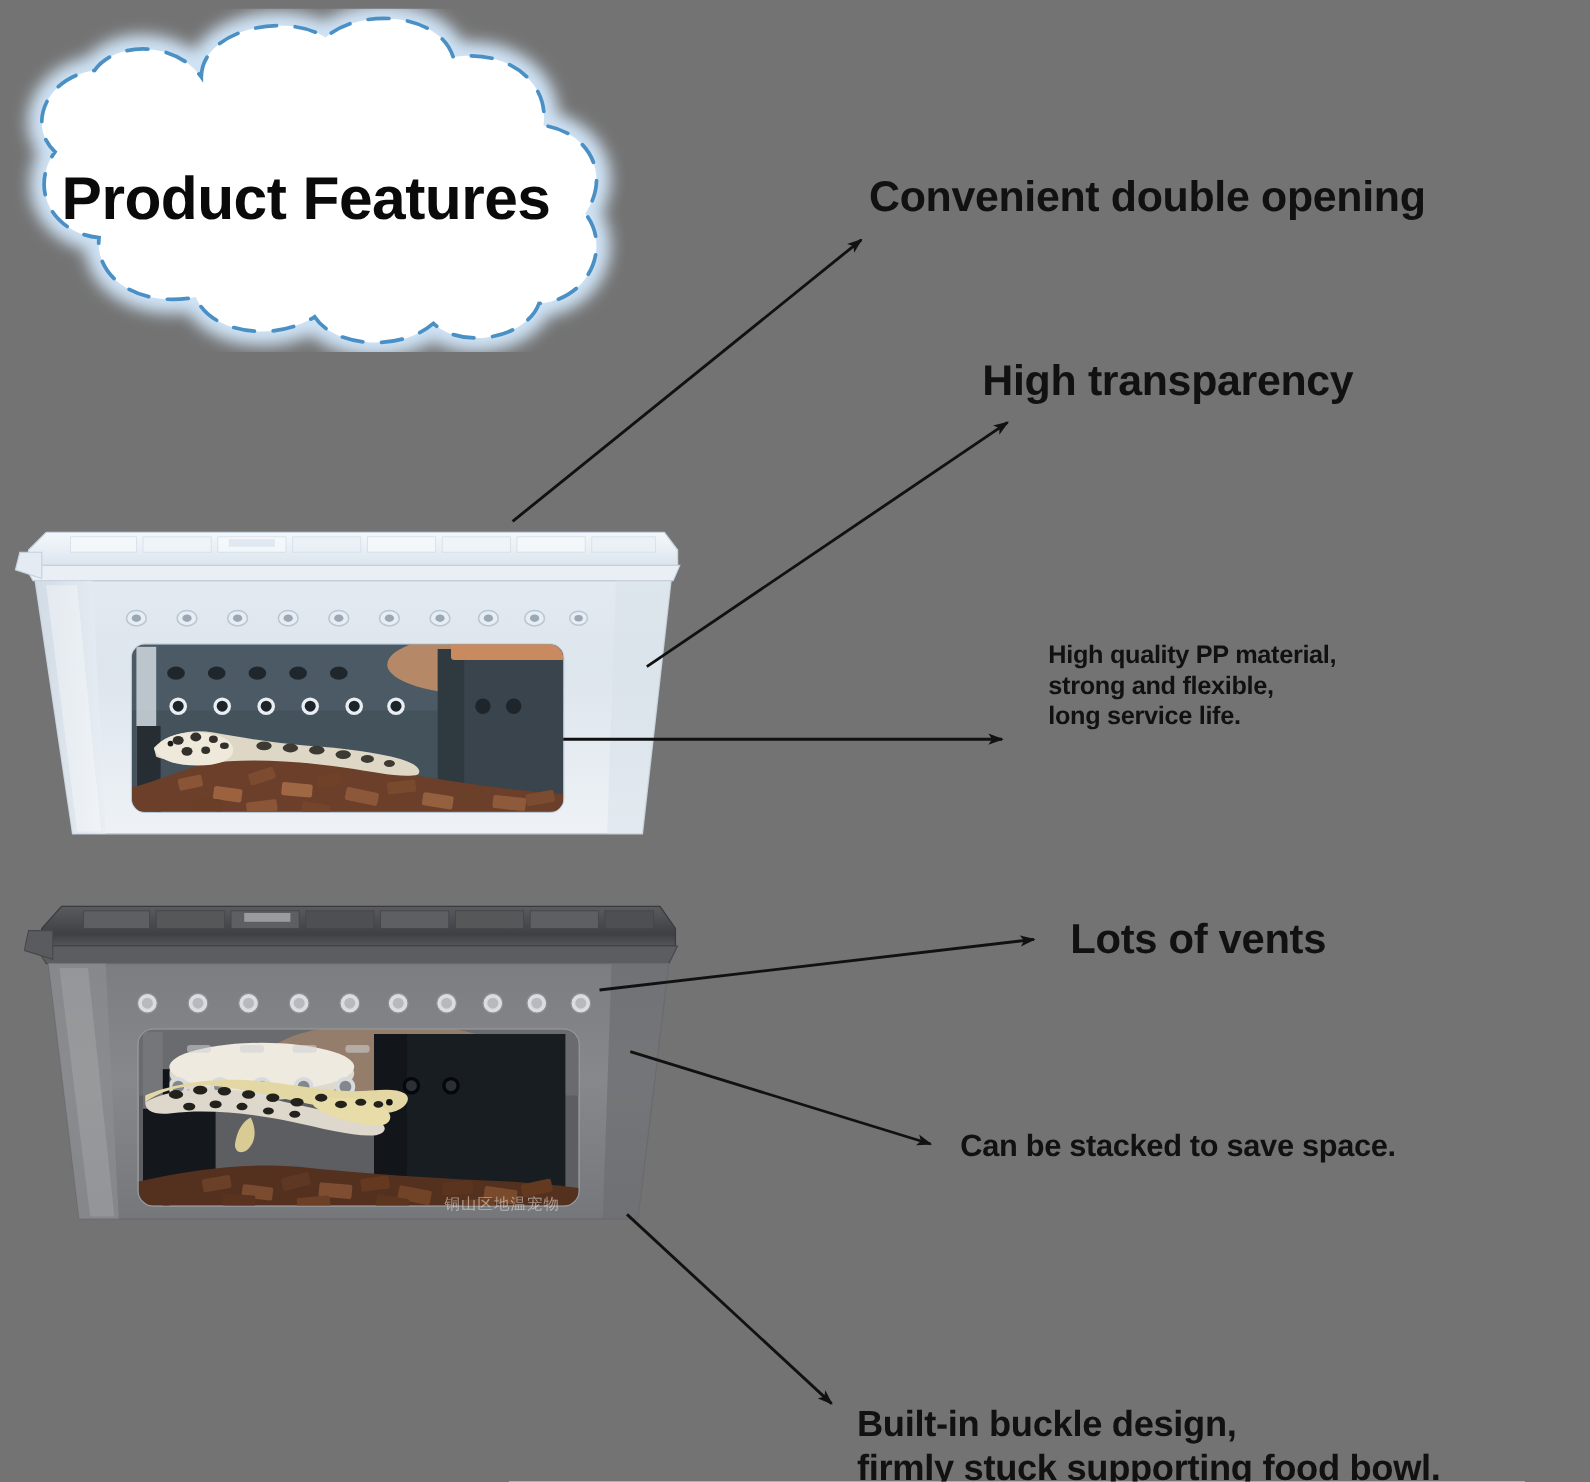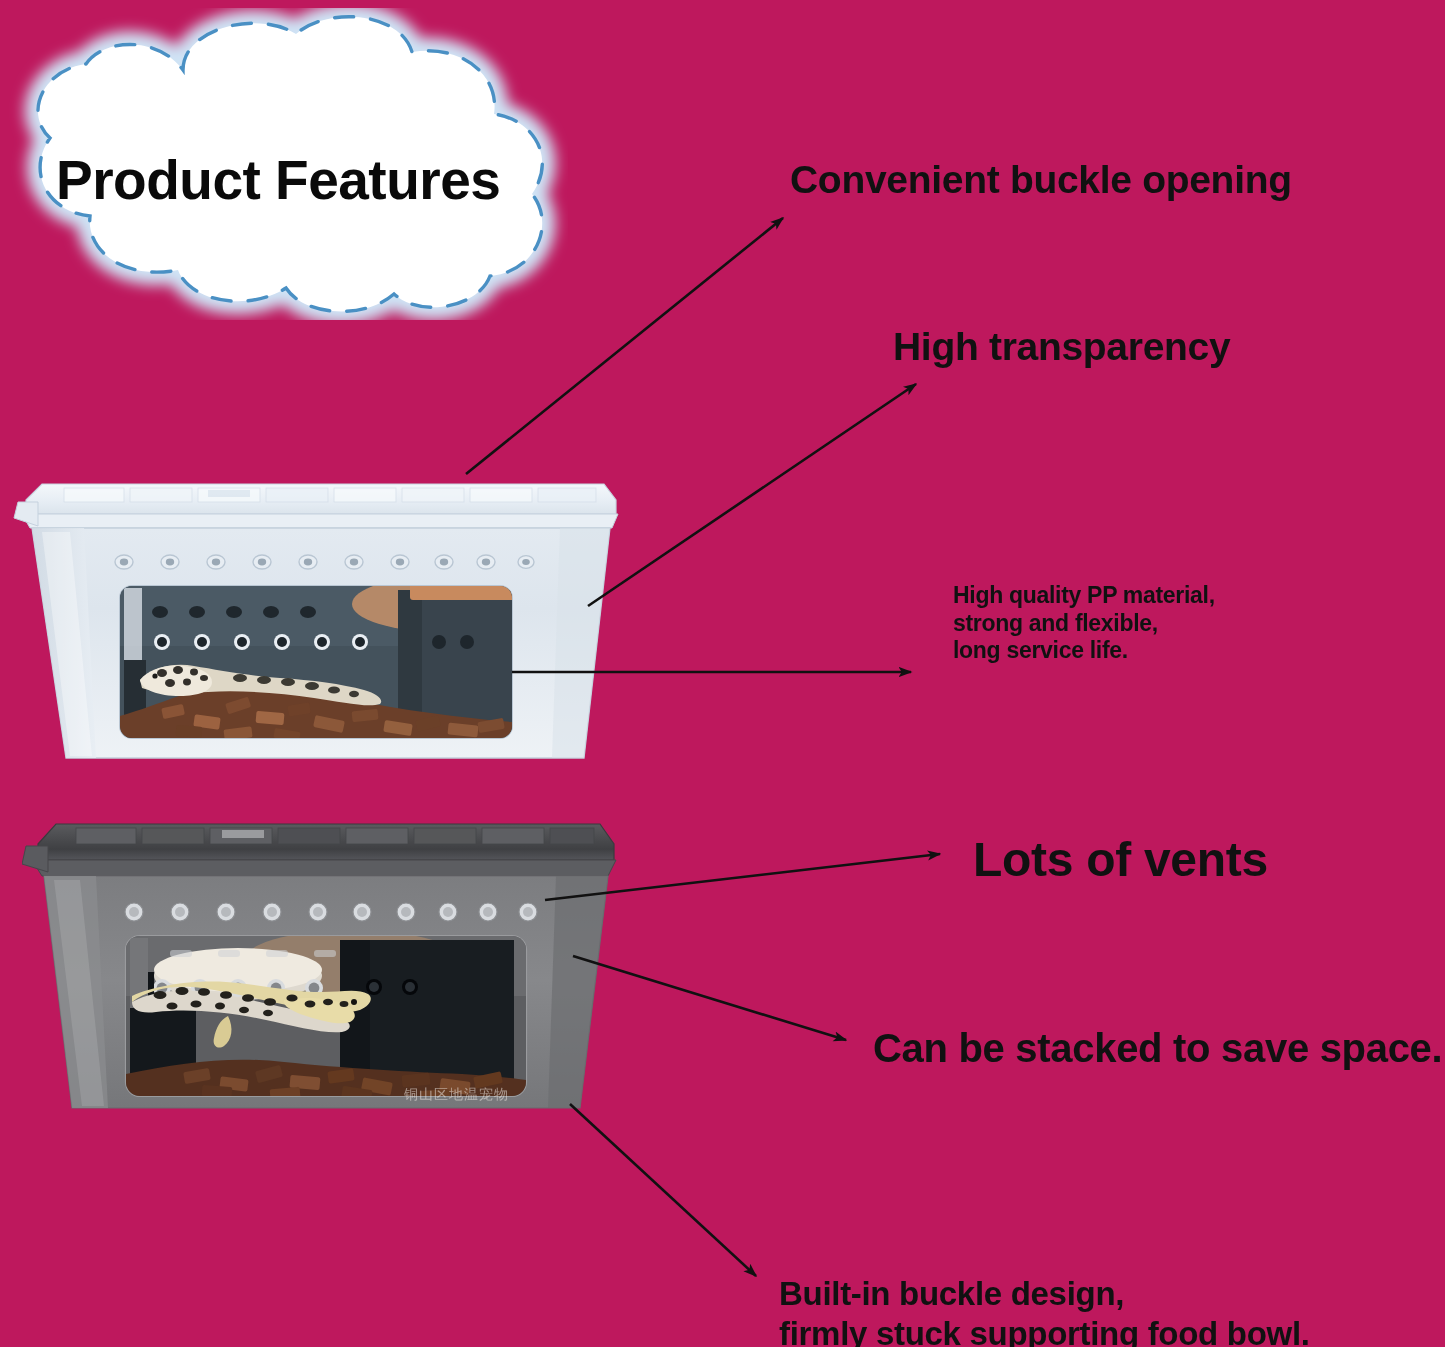--- a/index.html
+++ b/index.html
@@ -7,21 +7,21 @@
     padding: 0;
     background: #ffffff;
   }
   body {
     font-family: "Liberation Sans", sans-serif;
   }
   #page {
     position: relative;
     width: 1445px;
     height: 1347px;
-    background: #be185d;
+    background: #737373;
     overflow: hidden;
   }
 
   
   #cloud-banner {
     position: absolute;
     left: 8px;
     top: 8px;
     width: 560px;
     height: 312px;
@@ -45,22 +45,22 @@
     color: #111111;
     font-weight: bold;
     font-family: "Liberation Sans", sans-serif;
     letter-spacing: -0.3px;
     white-space: pre-line;
     line-height: 1.12;
   }
   #label-double-opening { left: 790px; top: 158px;  font-size: 39px; }
   #label-transparency   { left: 893px; top: 325px;  font-size: 39px; }
   #label-pp-material    { left: 953px; top: 582px;  font-size: 23px; line-height: 1.20; }
-  #label-vents          { left: 973px; top: 833px;  font-size: 48px; }
-  #label-stacked        { left: 873px; top: 1026px; font-size: 40px; }
+  #label-vents          { left: 973px; top: 833px;  font-size: 38px; }
+  #label-stacked        { left: 873px; top: 1026px; font-size: 28px; }
   #label-buckle         { left: 779px; top: 1274px; font-size: 33px; line-height: 1.22; }
 
   
   #arrow-layer {
     position: absolute;
     left: 0; top: 0;
     width: 1445px;
     height: 1347px;
     pointer-events: none;
   }
@@ -473,21 +473,21 @@
       </marker>
     </defs>
     <line x1="466" y1="474" x2="783" y2="218" stroke="#111111" stroke-width="2.6" marker-end="url(#ah)"></line>
     <line x1="588" y1="606" x2="916" y2="384" stroke="#111111" stroke-width="2.6" marker-end="url(#ah)"></line>
     <line x1="512" y1="672" x2="911" y2="672" stroke="#111111" stroke-width="2.6" marker-end="url(#ah)"></line>
     <line x1="545" y1="900" x2="940" y2="854" stroke="#111111" stroke-width="2.6" marker-end="url(#ah)"></line>
     <line x1="573" y1="956" x2="846" y2="1040" stroke="#111111" stroke-width="2.6" marker-end="url(#ah)"></line>
     <line x1="570" y1="1104" x2="756" y2="1276" stroke="#111111" stroke-width="2.6" marker-end="url(#ah)"></line>
   </svg>
 
-  <div id="label-double-opening" class="feature-label">Convenient buckle opening</div>
+  <div id="label-double-opening" class="feature-label">Convenient double opening</div>
 
   <div id="label-transparency" class="feature-label">High transparency</div>
 
   <div id="label-pp-material" class="feature-label">High quality PP material,
 strong and flexible,
 long service life.</div>
 
   <div id="label-vents" class="feature-label">Lots of vents</div>
 
   <div id="label-stacked" class="feature-label">Can be stacked to save space.</div>

